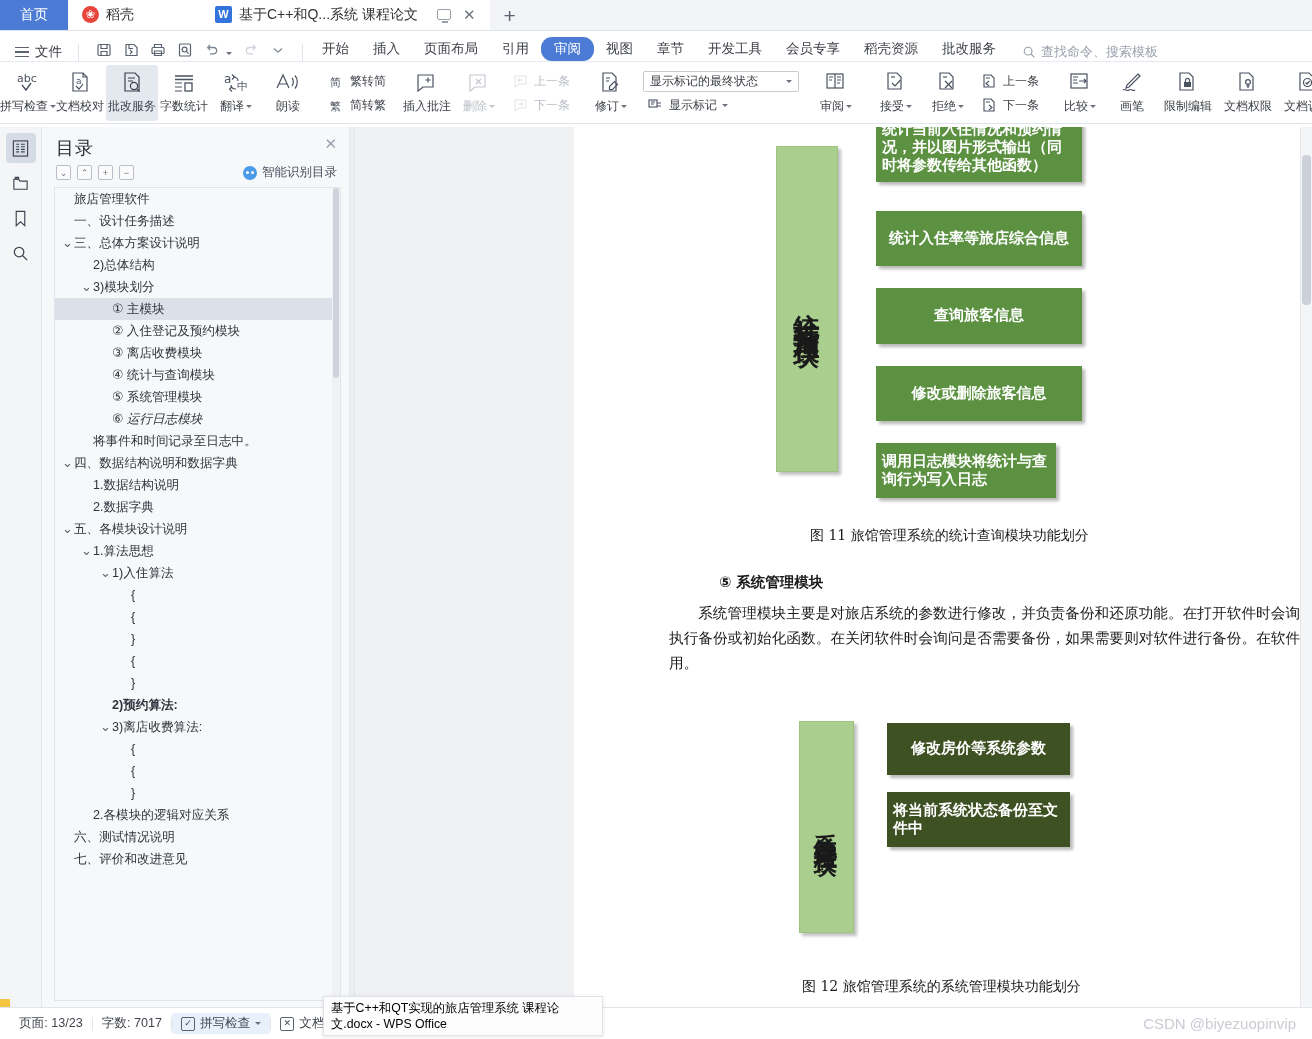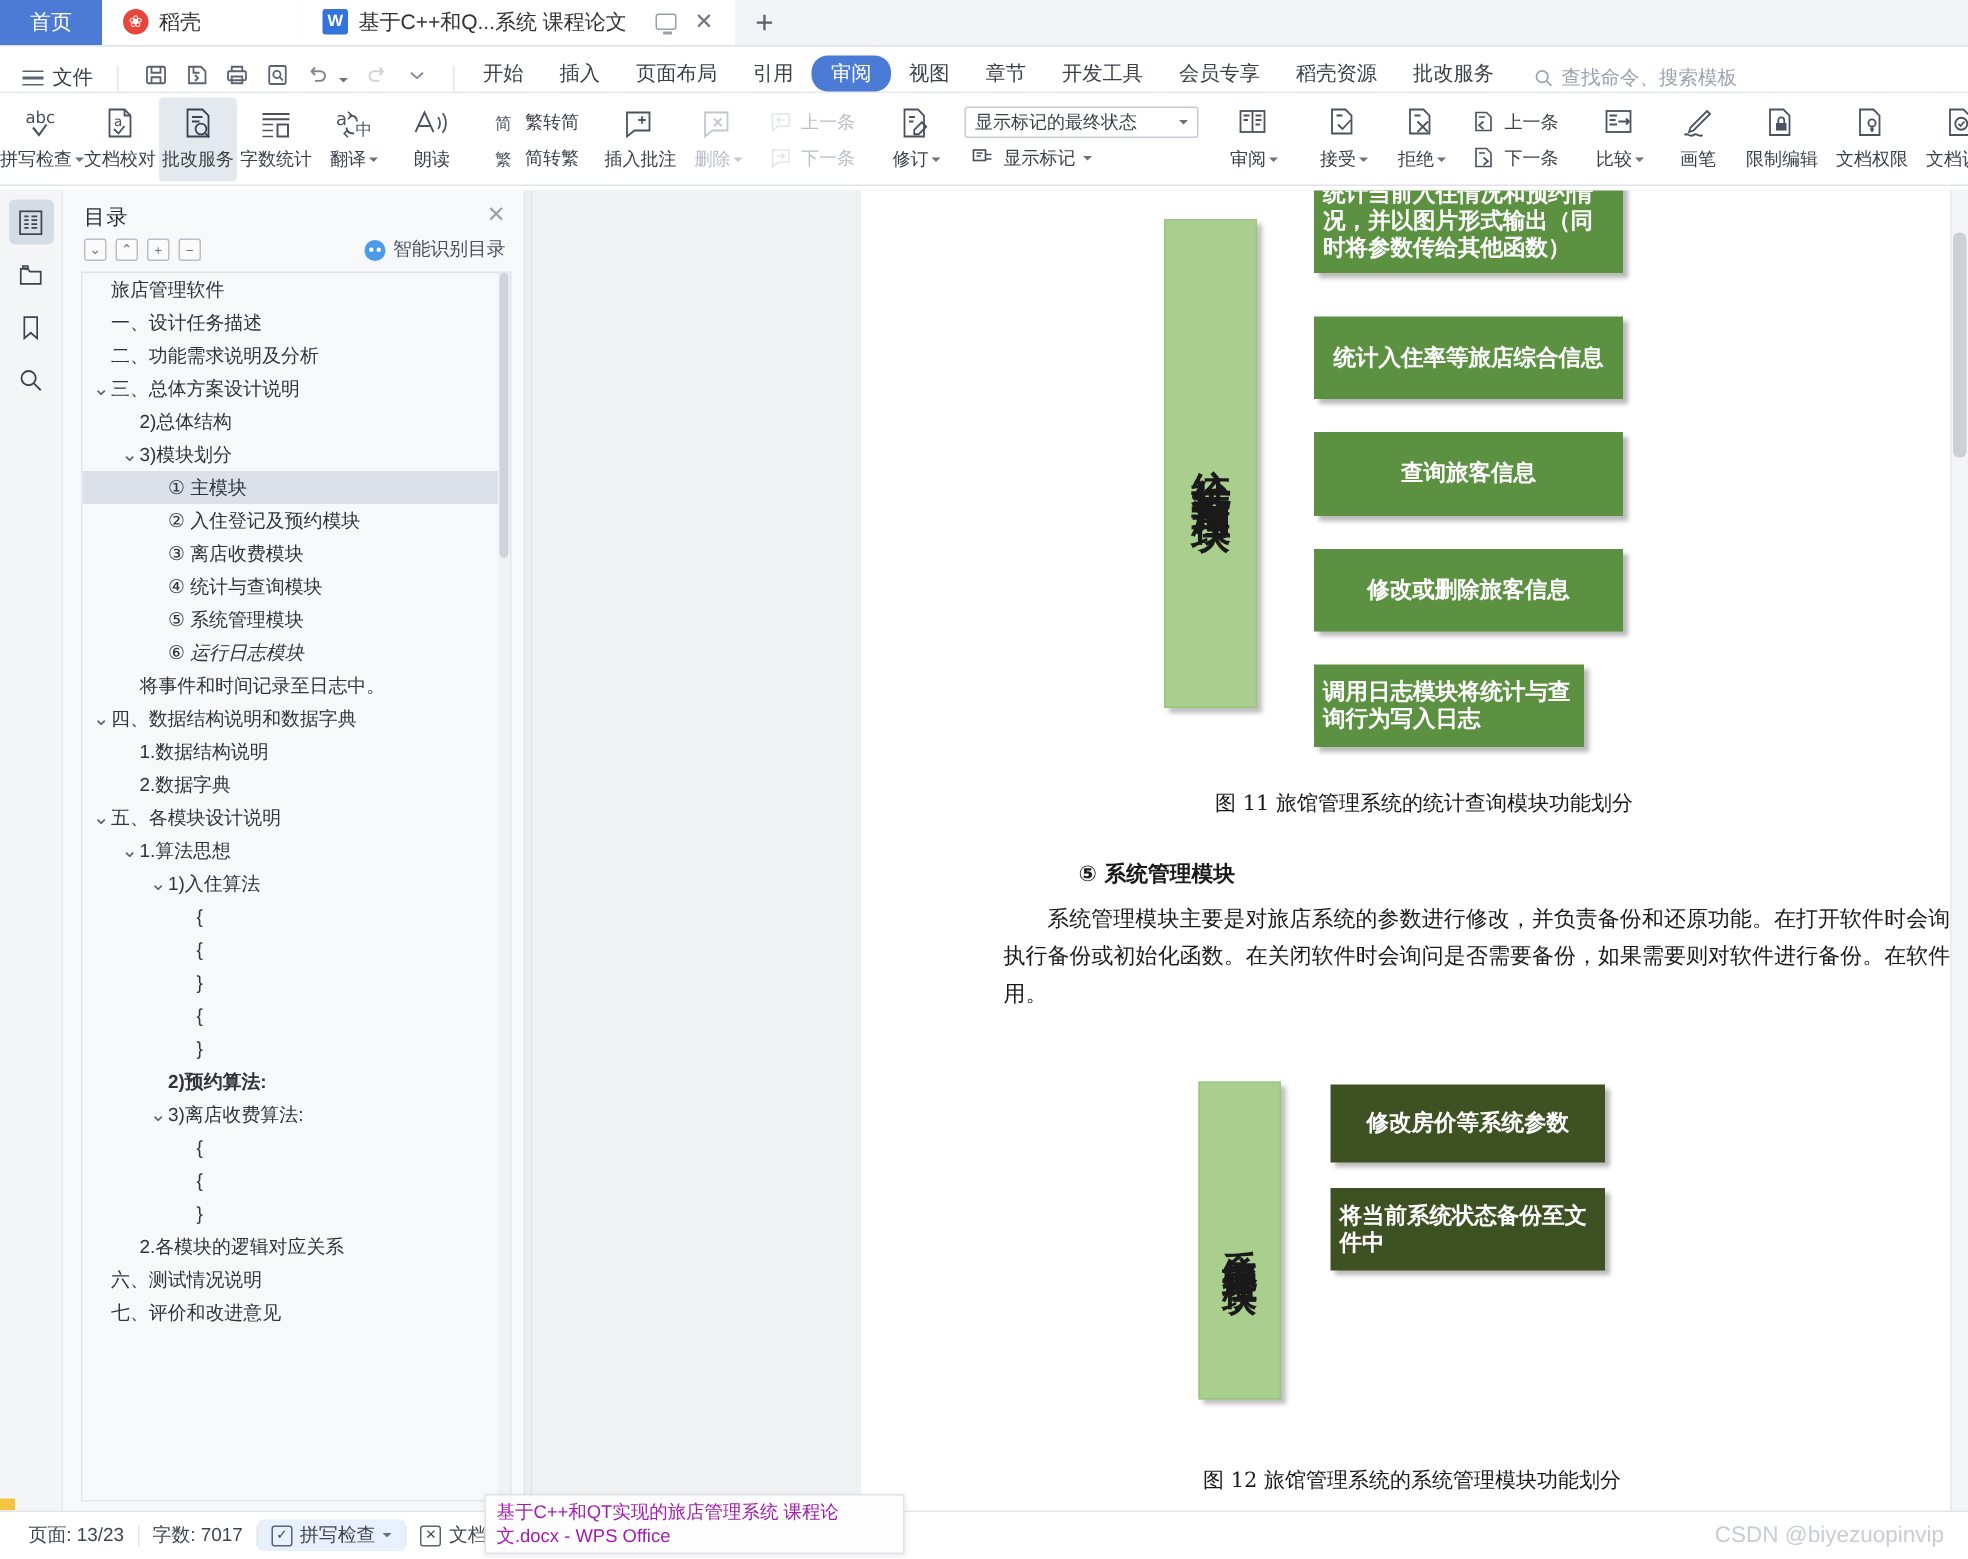--- a/index.html
+++ b/index.html
@@ -60,21 +60,21 @@
 
   
   .workarea{position:absolute;top:127px;left:0;right:0;bottom:32px;display:flex;background:#f7f8fa;}
   .railbar{width:42px;background:#f4f5f7;border-right:1px solid #e4e7ec;padding-top:6px;display:flex;flex-direction:column;align-items:center;gap:5px;}
   .rail{width:30px;height:30px;display:flex;align-items:center;justify-content:center;border-radius:4px;cursor:pointer;color:#3d4450;}
   .rail.on{background:#d6dce6;}
 
   
   .tocpanel{width:308px;background:#f7f8fa;border-right:1px solid #e4e7ec;display:flex;flex-direction:column;position:relative;}
   .toc-head{display:flex;align-items:flex-start;justify-content:space-between;padding:9px 12px 0 14px;}
-  .toc-title{font-size:14px;color:#262b33;letter-spacing:1px;}
+  .toc-title{font-size:18px;color:#262b33;letter-spacing:1px;}
   .toc-close{color:#9aa1ad;font-size:15px;cursor:pointer;line-height:16px;}
   .toc-tools{display:flex;align-items:center;justify-content:space-between;padding:4px 12px 6px 14px;}
   .tbtns{display:flex;gap:6px;}
   .tbtn{width:15px;height:15px;border:1px solid #b9bfc9;border-radius:2px;display:flex;align-items:center;justify-content:center;font-size:9px;color:#6b727d;cursor:pointer;background:#fbfbfc;}
   .smart{display:flex;align-items:center;gap:5px;font-size:12.5px;color:#4a5160;cursor:pointer;}
   .smart-dot{width:14px;height:14px;border-radius:50%;background:#4b9be8;position:relative;}
   .smart-dot:before{content:"";position:absolute;left:2.5px;top:5px;width:3px;height:3px;border-radius:50%;background:#fff;}
   .smart-dot:after{content:"";position:absolute;left:8px;top:5px;width:3px;height:3px;border-radius:50%;background:#fff;}
   .toc-list{flex:1;margin:0 8px 6px 12px;background:#f7f8fa;border:1px solid #e1e4ea;border-top:1px solid #e1e4ea;overflow:hidden;position:relative;}
   .toc-row{display:flex;align-items:center;height:22px;font-size:12.6px;color:#2f343c;white-space:nowrap;cursor:pointer;padding-right:4px;}
@@ -100,21 +100,21 @@
   .h5{font-family:"DejaVu Sans","Liberation Sans",sans-serif;font-size:14.5px;font-weight:bold;color:#1a1a1a;}
   .para{font-family:"DejaVu Sans","Liberation Sans",sans-serif;font-size:14.6px;color:#1a1a1a;line-height:1.72;text-align:justify;}
 
   
   .statusbar{position:absolute;left:0;right:0;bottom:0;height:32px;background:#fff;border-top:1px solid #e2e5ea;display:flex;align-items:center;padding:0 10px;font-size:12.6px;color:#41464e;gap:0px;}
   .sbitem{display:flex;align-items:center;gap:5px;padding:2px 9px;white-space:nowrap;}
   .sbitem.hl{background:#e8f0fb;border-radius:3px;}
   .sb-sep{width:1px;height:14px;background:#e2e5ea;}
   .sq{width:14px;height:14px;border:1.3px solid #5b6270;border-radius:2px;display:flex;align-items:center;justify-content:center;font-size:9px;line-height:1;}
   .watermark{position:absolute;right:16px;bottom:7px;font-size:15px;color:#c9ccd2;font-family:"Liberation Sans",sans-serif;}
-  .tooltip{position:absolute;left:323px;bottom:3px;width:280px;background:#fdfdfd;border:1px solid #dfe2e8;box-shadow:0 1px 4px rgba(0,0,0,.10);padding:3px 7px;font-size:12.3px;color:#a21caf;line-height:16px;}
+  .tooltip{position:absolute;left:323px;bottom:3px;width:280px;background:#fdfdfd;border:1px solid #dfe2e8;box-shadow:0 1px 4px rgba(0,0,0,.10);padding:3px 7px;font-size:12.3px;color:#000000;line-height:16px;}
   .compat{position:absolute;left:327px;bottom:5px;font-size:12.6px;color:#41464e;}
   .left-strip{position:absolute;left:0;bottom:32px;width:10px;height:8px;background:#f4c542;}
 </style>
 </head>
 <body>
 
 <div class="tabbar">
   <div class="tab home">
     <span class="tlabel">首页</span>
   </div>
@@ -551,24 +551,20 @@
     <div class="toc-list" id="toc-list">
         <div class="toc-row" style="padding-left: 6px;">
           <span class="chev"></span>
           <span>旅店管理软件</span>
         </div>
         <div class="toc-row" style="padding-left: 6px;">
           <span class="chev"></span>
           <span>一、设计任务描述</span>
         </div>
         <div class="toc-row" style="padding-left: 6px;">
-          <span class="chev"></span>
-          <span>二、功能需求说明及分析</span>
-        </div>
-        <div class="toc-row" style="padding-left: 6px;">
           <span class="chev" style="font-size: 13px; line-height: 8px;">⌄</span>
           <span>三、总体方案设计说明</span>
         </div>
         <div class="toc-row" style="padding-left: 25px;">
           <span class="chev"></span>
           <span>2)总体结构</span>
         </div>
         <div class="toc-row" style="padding-left: 25px;">
           <span class="chev" style="font-size: 13px; line-height: 8px;">⌄</span>
           <span>3)模块划分</span>

